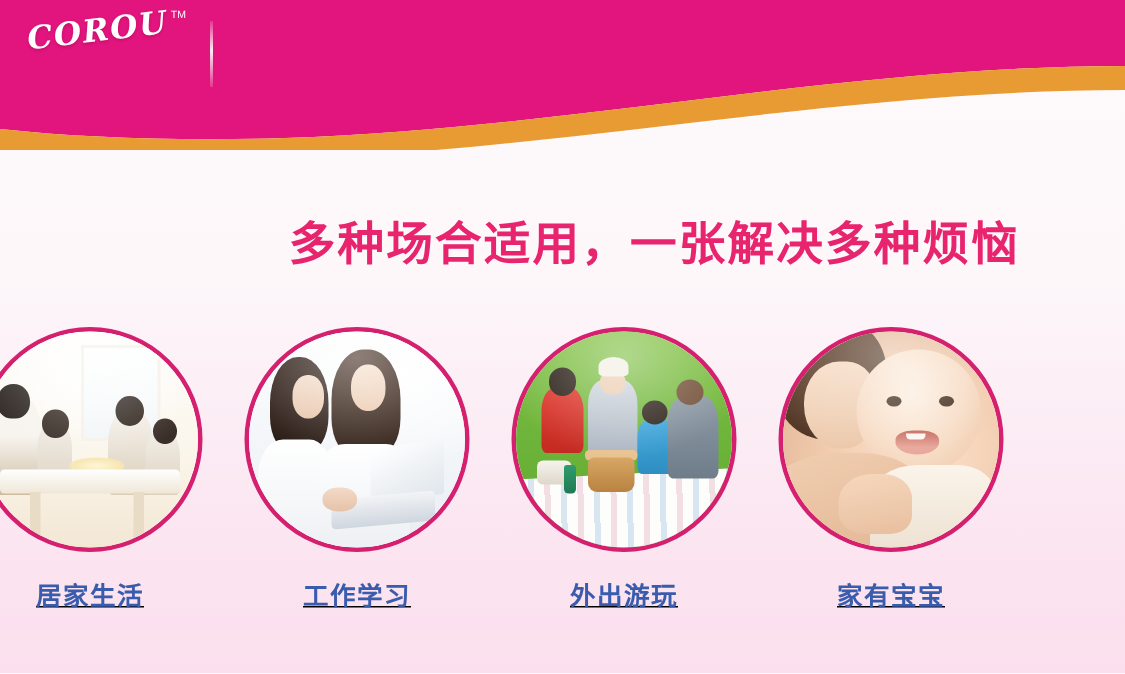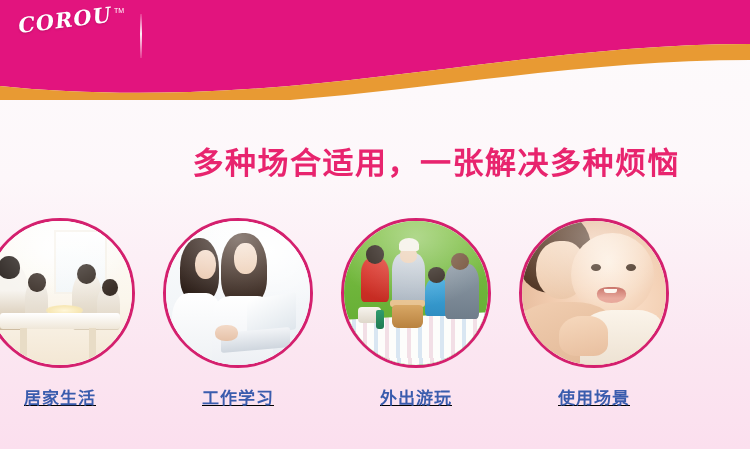--- a/index.html
+++ b/index.html
@@ -591,17 +591,17 @@
           <div class="baby-head"></div>
           <div class="baby-eye-l"></div>
           <div class="baby-eye-r"></div>
           <div class="baby-mouth"></div>
           <div class="baby-tooth"></div>
           <div class="mom-arm"></div>
           <div class="baby-body"></div>
           <div class="baby-arm"></div>
         </div>
       </div>
-      <div class="caption">使用场景</div>
+      <div class="caption">家有宝宝</div>
     </div>
 
   </div>
 </div>
 
 </body></html>

